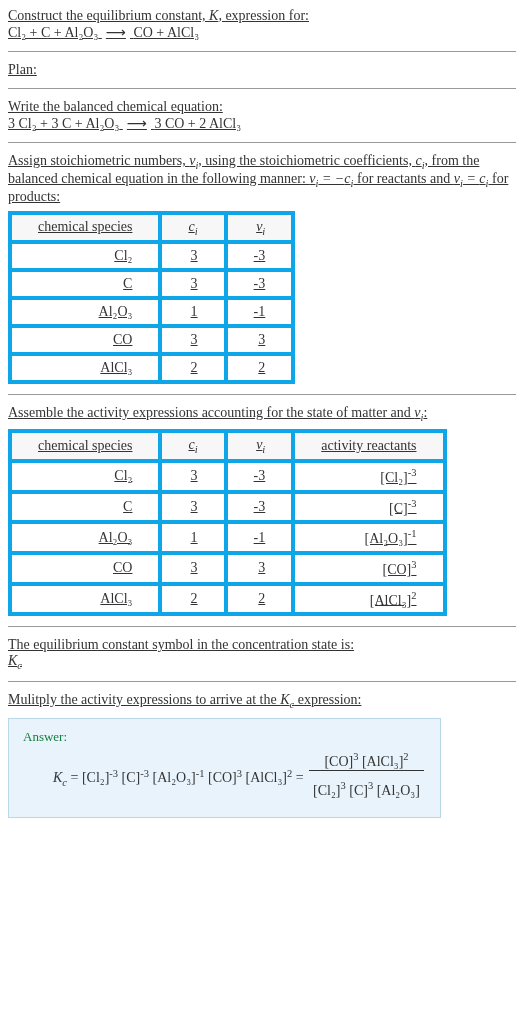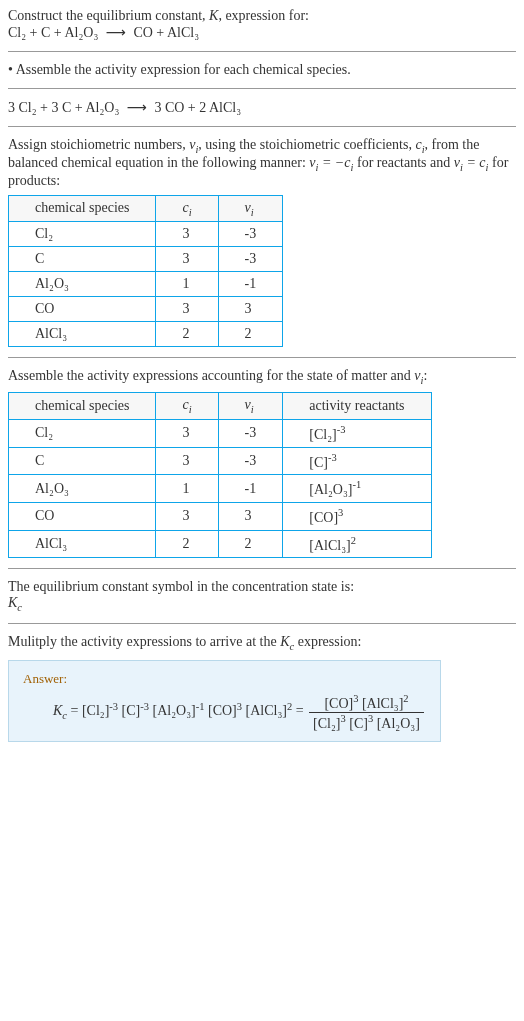--- a/index.html
+++ b/index.html
@@ -4,66 +4,67 @@
   <style>
     * { margin: 0; padding: 0; box-sizing: border-box; }
     body {
       font-family: Georgia, 'Times New Roman', serif;
       font-size: 14px;
       color: #333;
       background: #fff;
       padding: 8px;
       width: 524px;
     }
-    .section { margin-bottom: 6px; }
+    .section { margin-bottom: 6px; text-decoration: underline; }
     hr { border: none; border-top: 1px solid #999; margin: 10px 0; }
     .sub { font-size: 0.75em; vertical-align: sub; }
     .sup { font-size: 0.75em; vertical-align: super; }
     .italic { font-style: italic; }
     .arrow { font-family: sans-serif; padding: 0 4px; }
     table { border-collapse: collapse; margin-top: 6px; }
-    td, th { border: 1px solid #0ea5e9; padding: 4px 26px; text-align: left; font-weight: normal; }
+    td, th { border: 4px solid #0ea5e9; padding: 4px 26px; text-align: right; font-weight: normal; }
     th { background: #f7f7f7; }
     .answer-box {
       background: #e8f3fb;
       border: 1px solid #b8d8ea;
       padding: 10px 14px;
       margin-top: 8px;
       display: inline-block;
     }
-    .answer-label { color: #a16207; font-size: 13px; margin-bottom: 6px; }
+    .answer-label { color: #15803d; font-size: 13px; margin-bottom: 6px; }
     .frac {
       display: inline-block;
       vertical-align: middle;
       text-align: center;
       margin: 0 2px;
     }
     .frac .num { display: block; border-bottom: 1px solid #333; padding: 0 4px; }
-    .frac .den { display: block; padding: 0 4px; }
+    .frac .den { display: block; padding: 9px 4px; }
     .indent { padding-left: 30px; }
   </style>
 </head>
 <body>
 
 <div class="section">
   <span>Construct the equilibrium constant, </span><span class="italic">K</span><span>, expression for:</span><br>
   <span>Cl₂ + C + Al₂O₃</span>
   <span class="arrow">⟶</span>
   <span>CO + AlCl₃</span>
 </div>
 
 <hr>
 
 <div class="section">
-  <div>• Assemble the activity expression for each chemical species.</div>
+  <div>Plan:</div>
 </div>
 
 <hr>
 
 <div class="section">
+  <div>Write the balanced chemical equation:</div>
   <span>3 Cl₂ + 3 C + Al₂O₃</span>
   <span class="arrow">⟶</span>
   <span>3 CO + 2 AlCl₃</span>
 </div>
 
 <hr>
 
 <div class="section">
   <span>Assign stoichiometric numbers, </span><span class="italic"><span>ν</span><span class="sub">i</span></span><span>, using the stoichiometric coefficients, </span><span class="italic"><span>c</span><span class="sub">i</span></span><span>, from the balanced chemical equation in the following manner: </span><span class="italic"><span>ν</span><span class="sub">i</span><span> = −</span><span>c</span><span class="sub">i</span></span><span> for reactants and </span><span class="italic"><span>ν</span><span class="sub">i</span><span> = </span><span>c</span><span class="sub">i</span></span><span> for products:</span>
 

